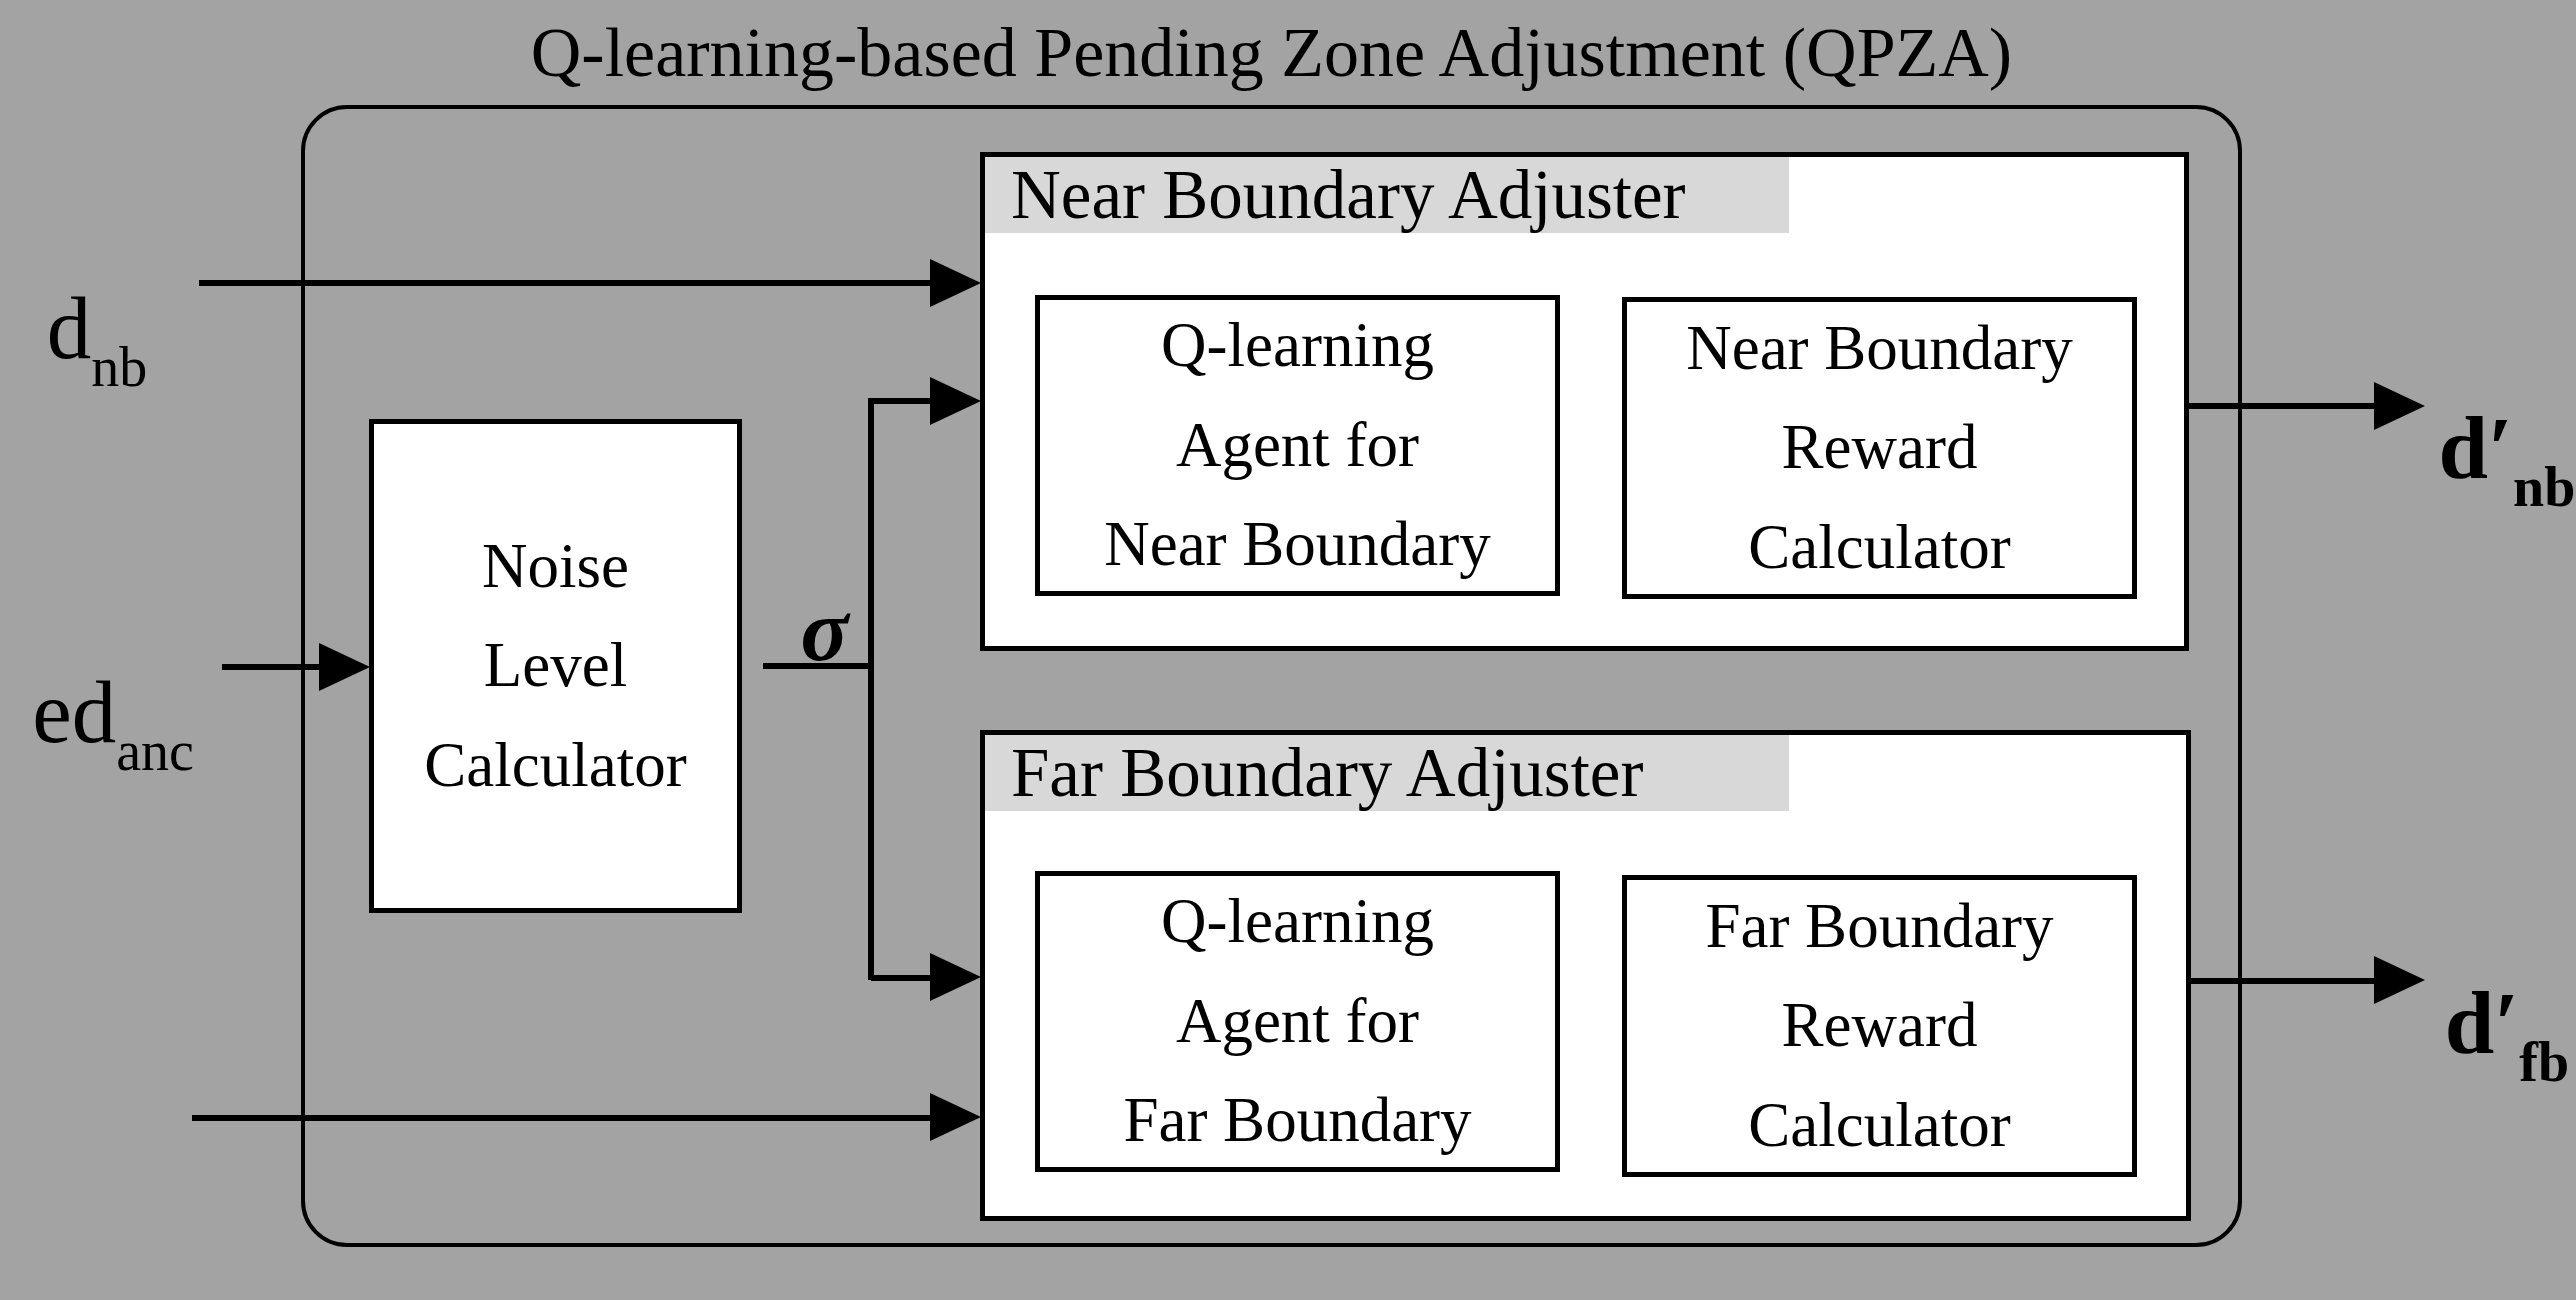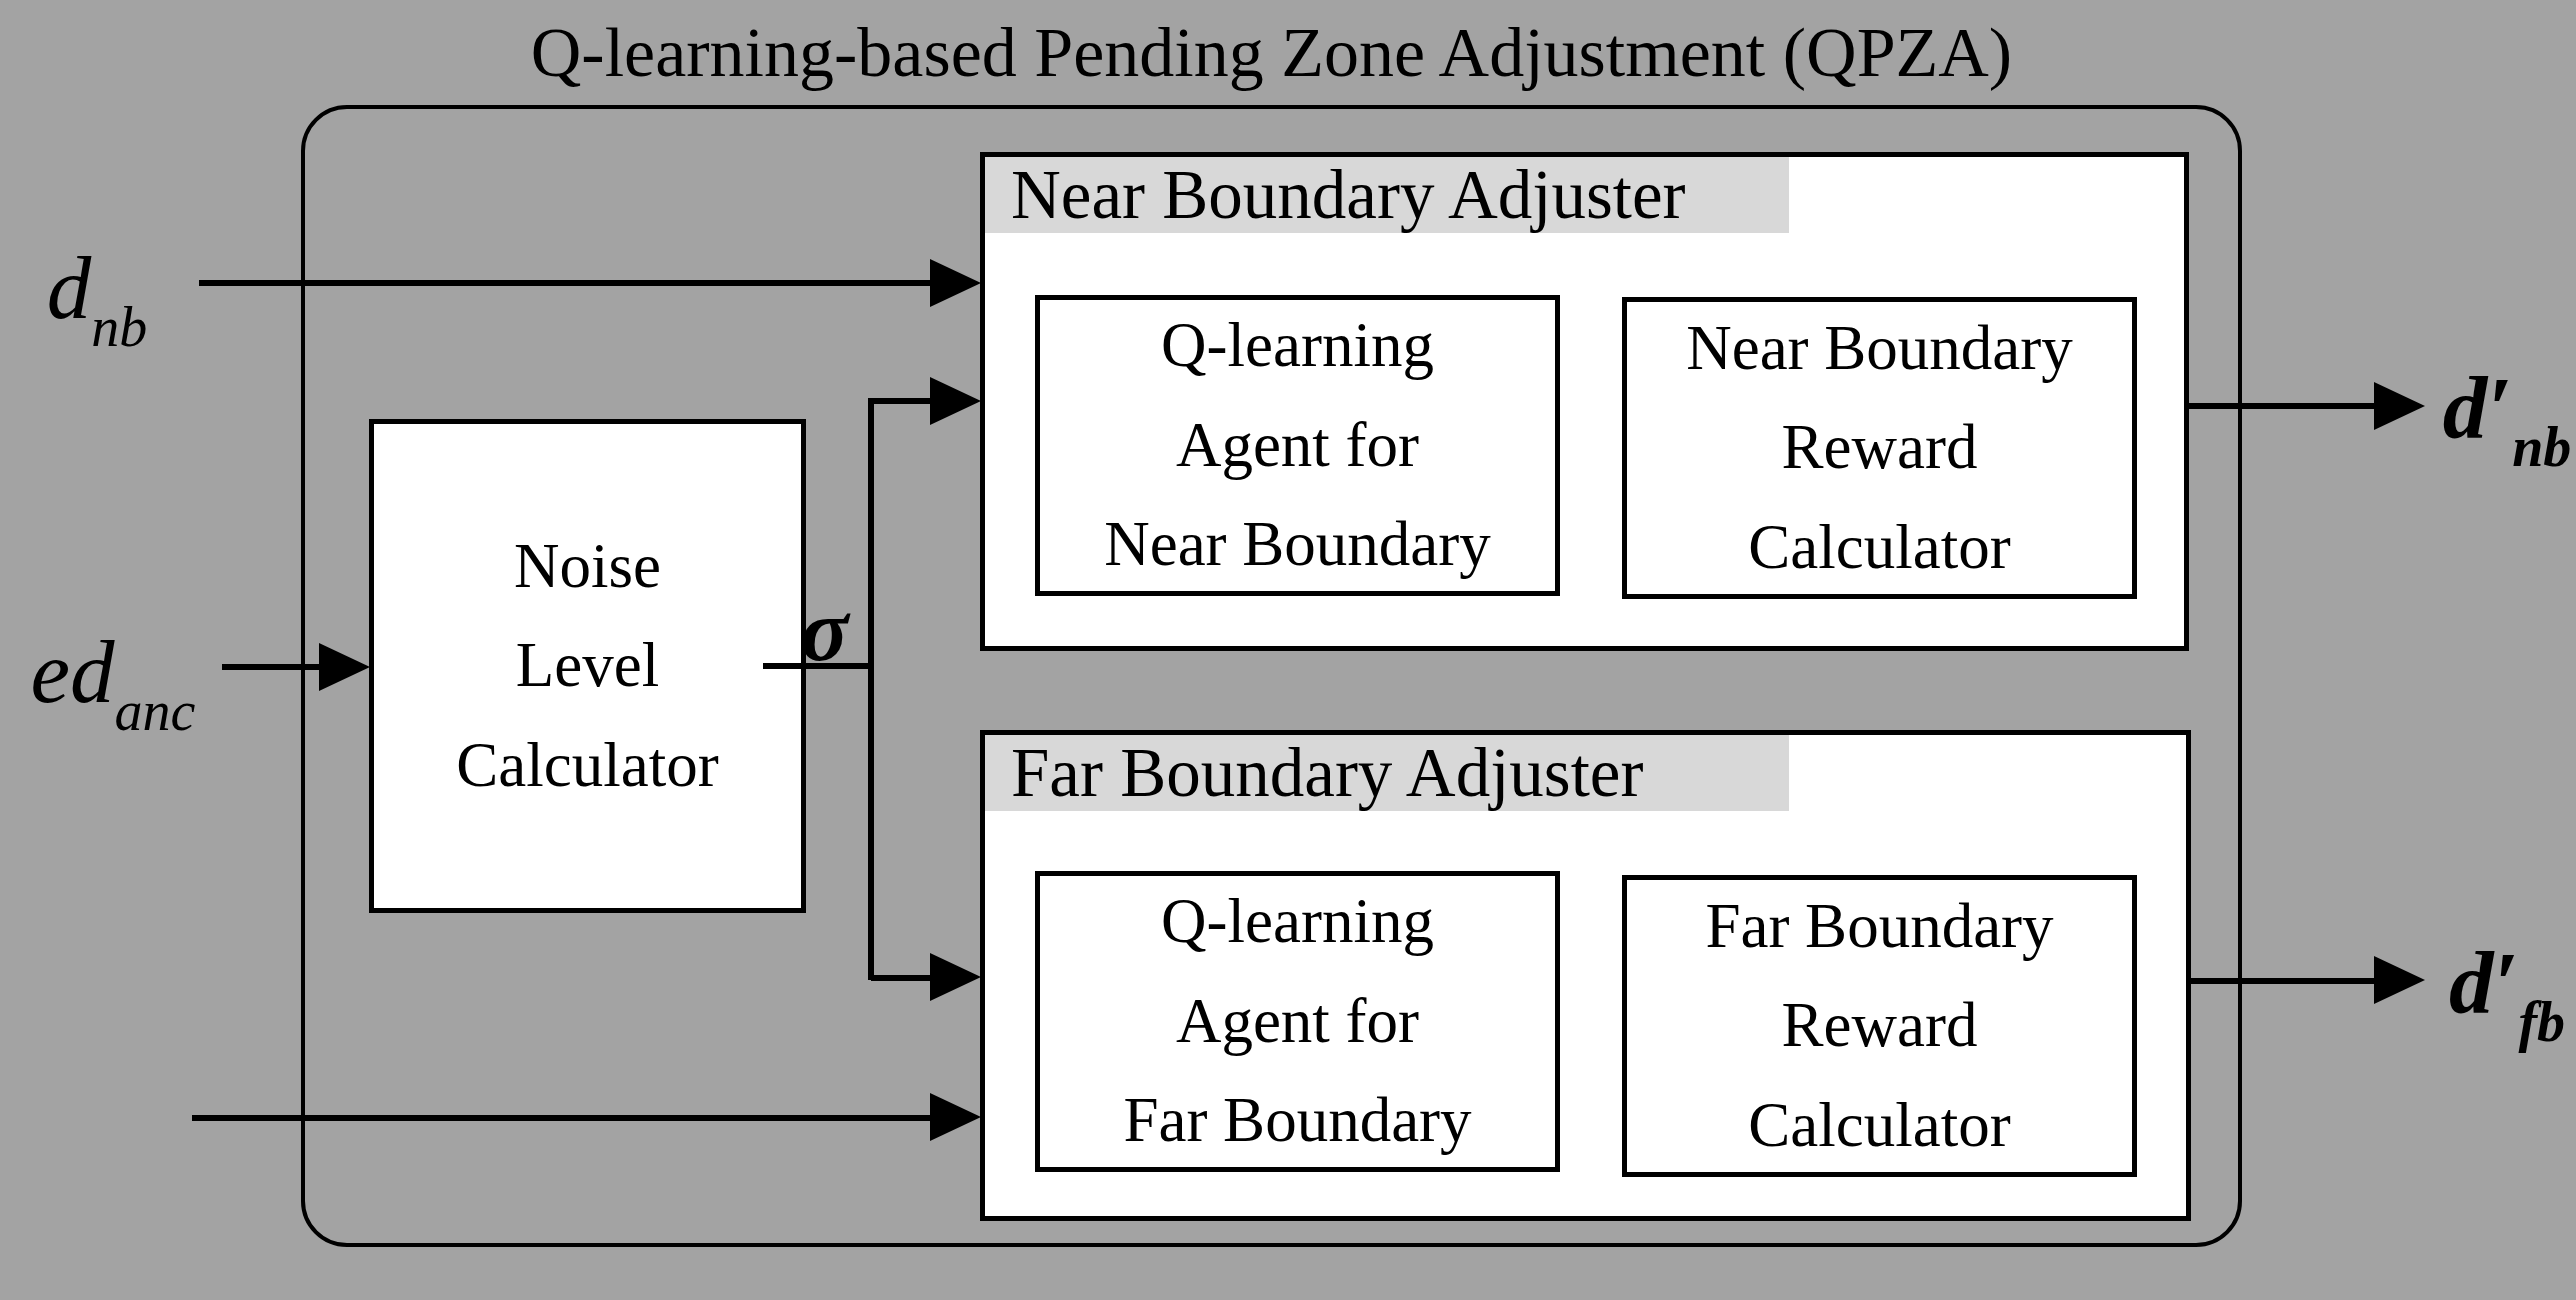--- a/index.html
+++ b/index.html
@@ -27,21 +27,21 @@
   }
   
   .block{
     border:5.6px solid #000;box-sizing:border-box;
     display:flex;align-items:center;justify-content:center;
     text-align:center;
     font-size:63px;line-height:1.58;
     white-space:pre-line;
     background:#fff;
   }
-  #noise-box{left:369px;top:419px;width:437px;height:494px;}
+  #noise-box{left:369px;top:419px;width:373px;height:494px;}
   .adjuster{
     border:5.6px solid #000;box-sizing:border-box;
     background:#fff;
   }
   #near-adjuster{left:980px;top:152px;width:1209px;height:499px;}
   #far-adjuster{left:980px;top:730px;width:1211px;height:491px;}
   .adj-header{
     position:absolute;left:0;top:0;width:778px;height:76px;
     display:flex;align-items:center;
     padding-left:26px;box-sizing:content-box;
@@ -55,22 +55,22 @@
   .hline{height:5.6px;background:#000;}
   .vline{width:5.6px;background:#000;}
   .arrowhead{
     width:0;height:0;
     border-top:24px solid transparent;
     border-bottom:24px solid transparent;
     border-left:51px solid #000;
   }
   
   .io-label{
-    font-style:italic;font-size:89px;line-height:1;
-    text-align:center;white-space:nowrap;
+    font-size:89px;line-height:1;
+    text-align:center;white-space:nowrap;margin-top:40px;
   }
   .io-label .sub{font-size:56px;vertical-align:-28px;}
   .io-label.bold{font-weight:bold;}
   #sigma-label{
     font-style:italic;font-weight:bold;
     font-size:89px;line-height:1;text-align:center;
   }
 </style>
 </head>
 <body>

